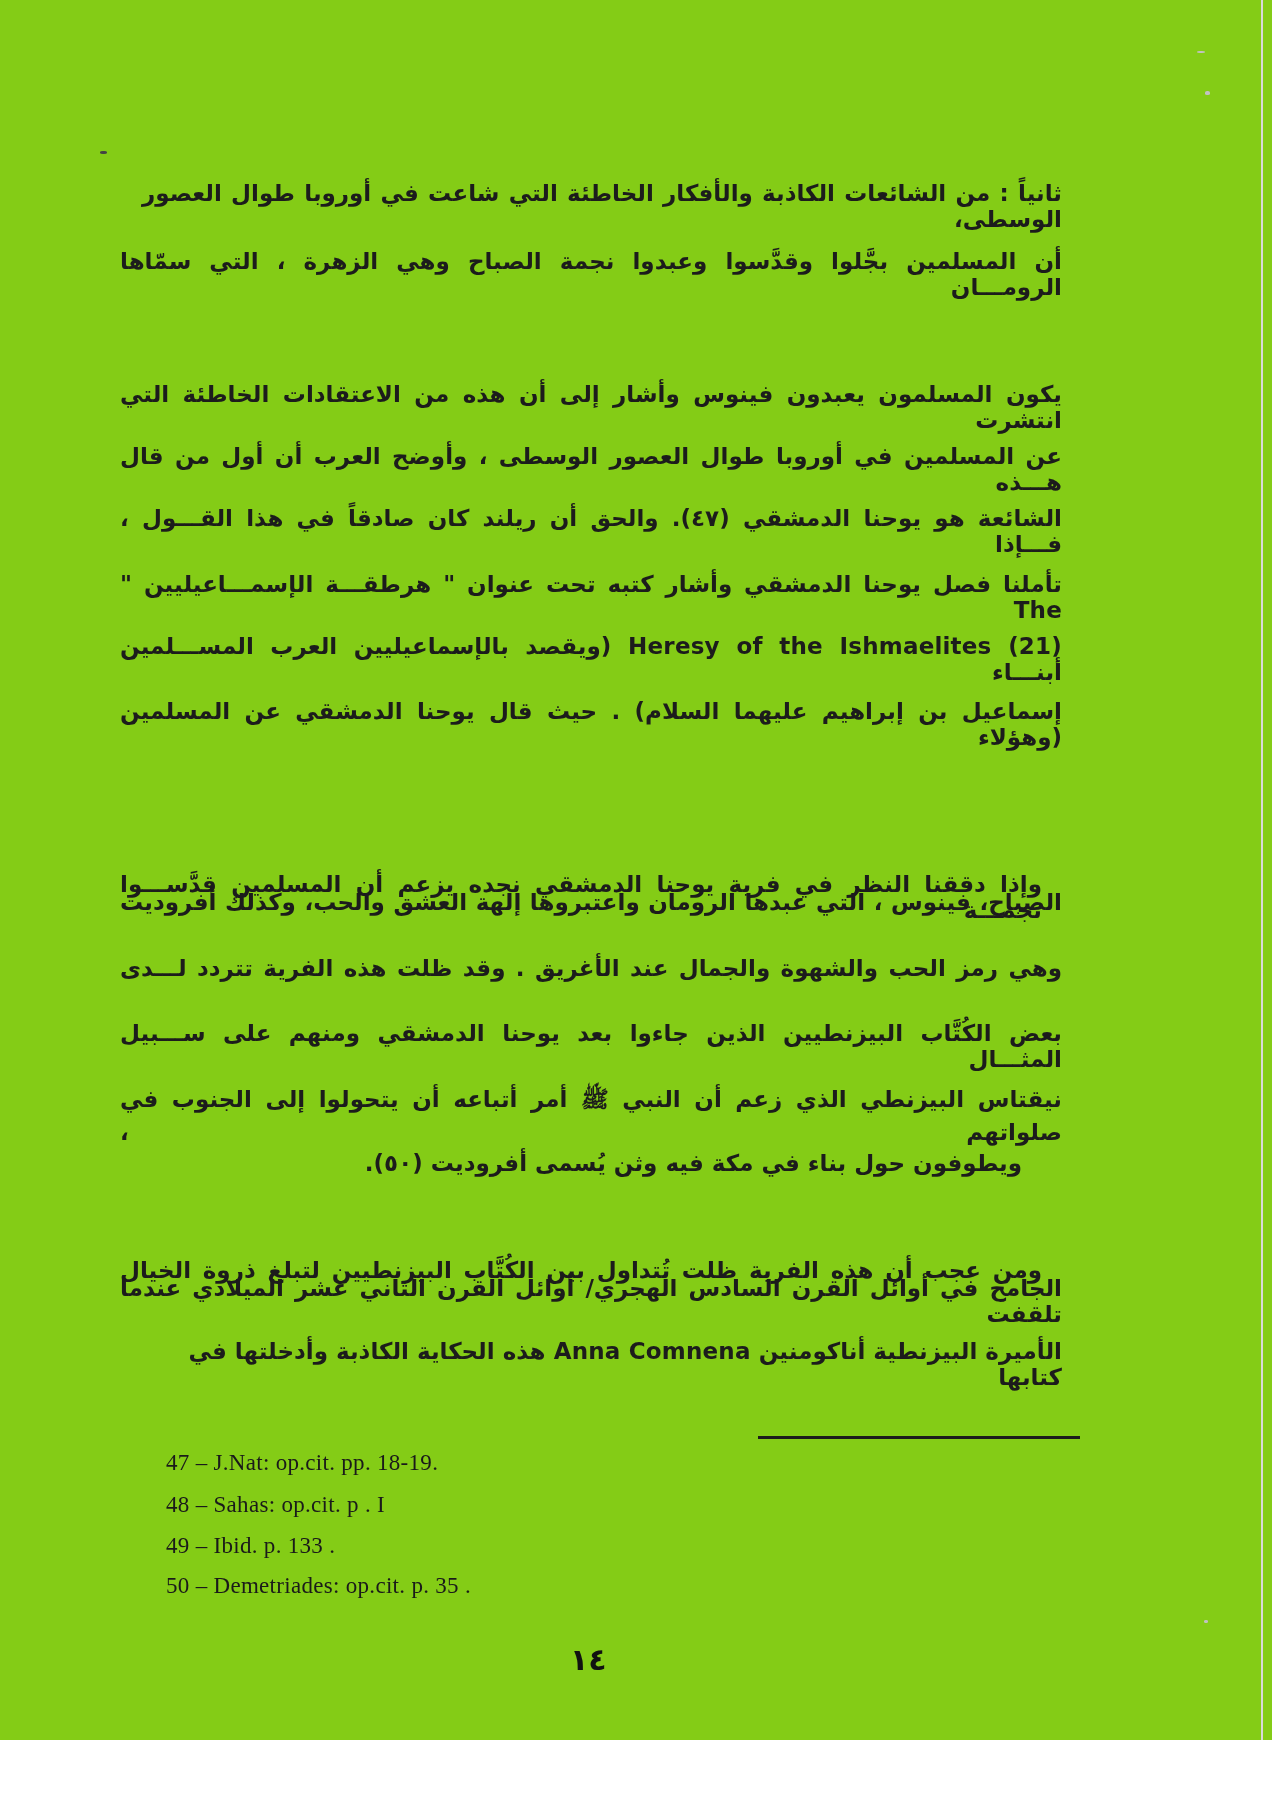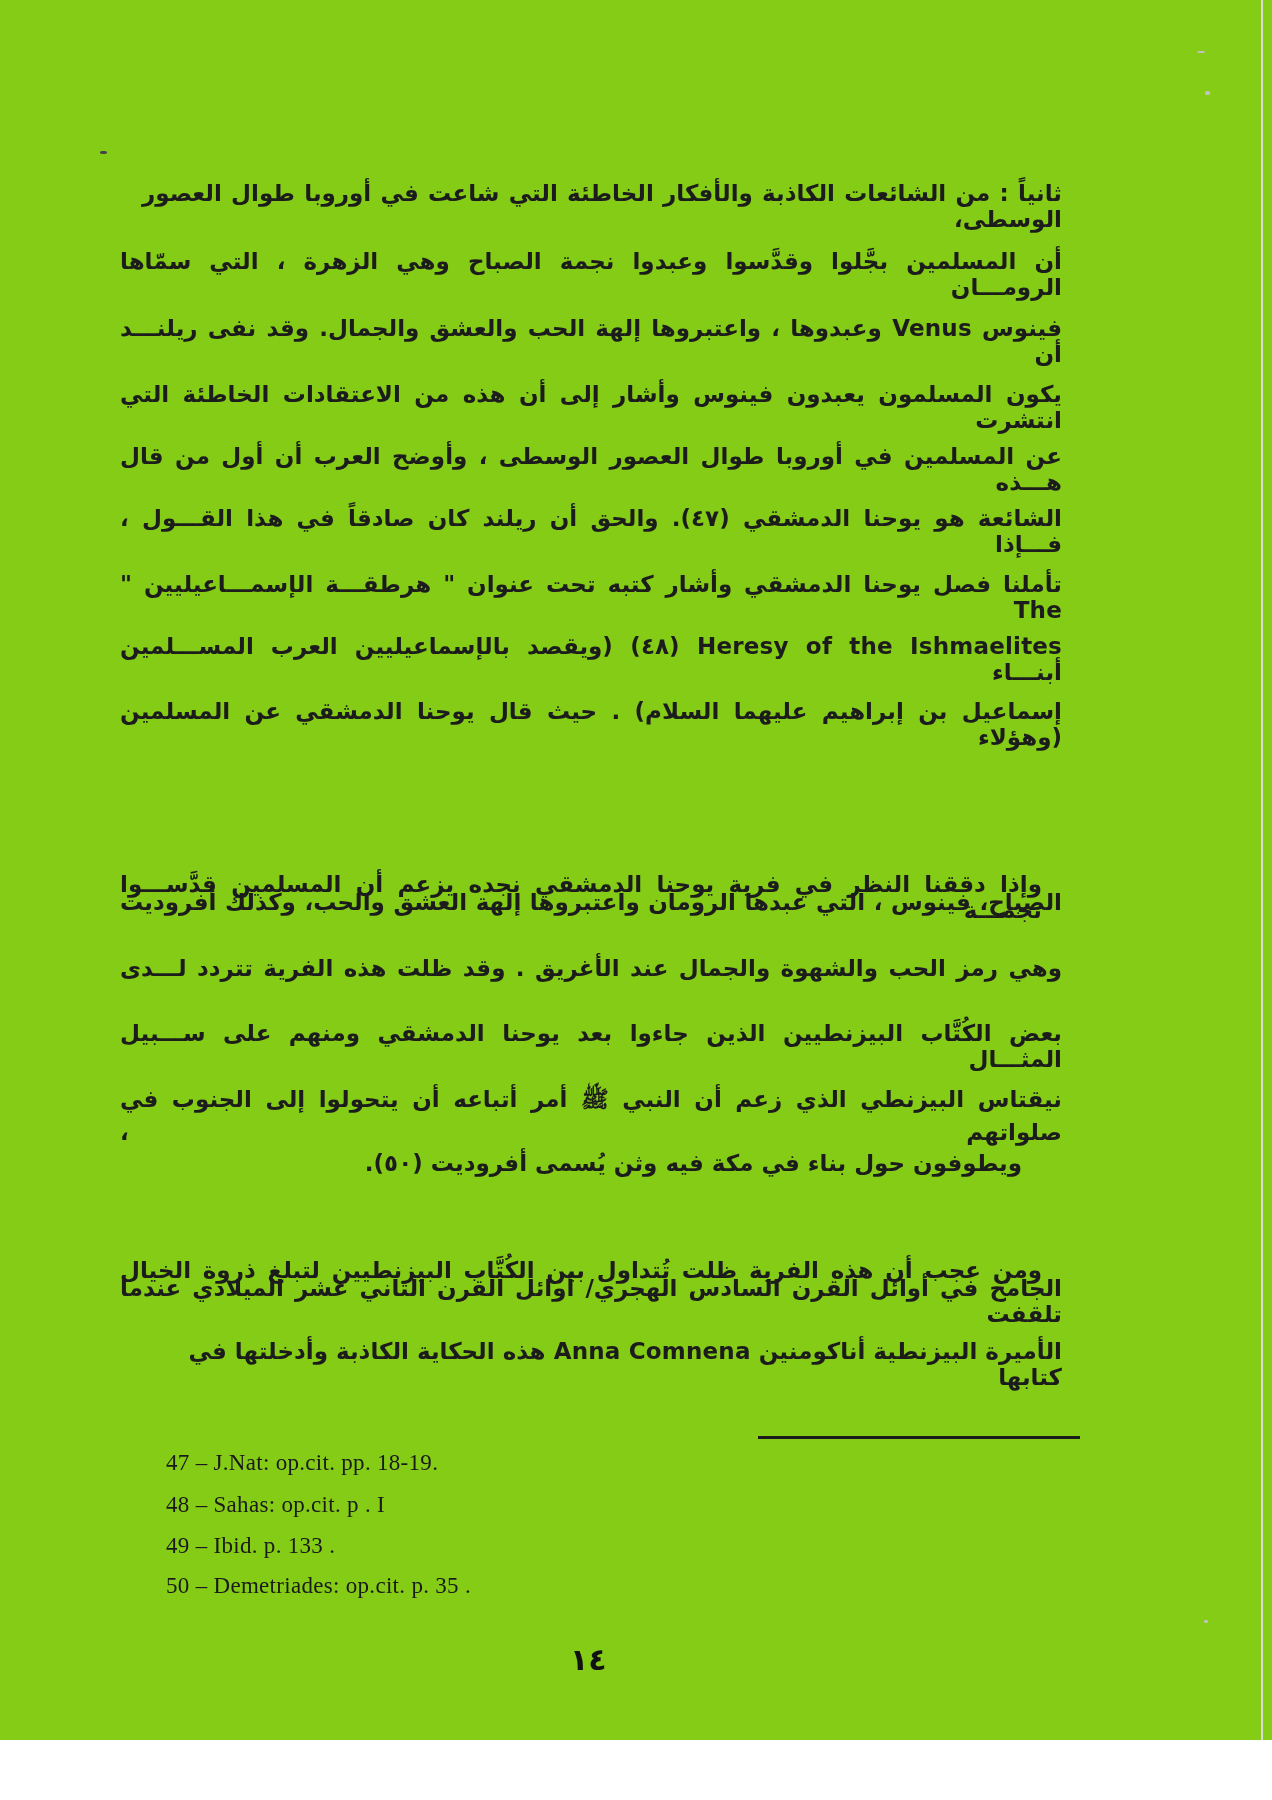--- a/index.html
+++ b/index.html
@@ -56,26 +56,25 @@
     background:#d9d9d9;
   }
 </style>
 </head>
 <body>
 
 <div class="page">
 
   <div class="line first-line" style="top:180px" dir="rtl">ثانياً : من الشائعات الكاذبة والأفكار الخاطئة التي شاعت في أوروبا طوال العصور الوسطى،</div>
   <div class="line" style="top:248px" dir="rtl">أن المسلمين بجَّلوا وقدَّسوا وعبدوا نجمة الصباح وهي الزهرة ، التي سمّاها الرومـــان</div>
-  <div class="line" style="top:315px" dir="rtl">فينوس Venus وعبدوها ، واعتبروها إلهة الحب والعشق والجمال. وقد نفى ريلنـــد أن</div>
   <div class="line" style="top:381px" dir="rtl">يكون المسلمون يعبدون فينوس وأشار إلى أن هذه من الاعتقادات الخاطئة التي انتشرت</div>
   <div class="line" style="top:443px" dir="rtl">عن المسلمين في أوروبا طوال العصور الوسطى ، وأوضح العرب أن أول من قال هـــذه</div>
   <div class="line" style="top:505px" dir="rtl">الشائعة هو يوحنا الدمشقي (٤٧). والحق أن ريلند كان صادقاً في هذا القـــول ، فـــإذا</div>
   <div class="line" style="top:571px" dir="rtl">تأملنا فصل يوحنا الدمشقي وأشار كتبه تحت عنوان " هرطقـــة الإسمـــاعيليين " The</div>
-  <div class="line" style="top:633px" dir="rtl">Heresy of the Ishmaelites (٤٨) (ويقصد بالإسماعيليين العرب المســـلمين أبنـــاء</div>
+  <div class="line" style="top:633px" dir="rtl">Heresy of the Ishmaelites (21) (ويقصد بالإسماعيليين العرب المســـلمين أبنـــاء</div>
   <div class="line" style="top:698px" dir="rtl">إسماعيل بن إبراهيم عليهما السلام) . حيث قال يوحنا الدمشقي عن المسلمين (وهؤلاء</div>
   <div class="line p-start" style="top:824px" dir="rtl">وإذا دققنا النظر في فرية يوحنا الدمشقي نجده يزعم أن المسلمين قدَّســـوا نجمـــة</div>
   <div class="line" style="top:889px" dir="rtl">الصباح، فينوس ، التي عبدها الرومان واعتبروها إلهة العشق والحب، وكذلك أفروديت</div>
   <div class="line" style="top:955px" dir="rtl">وهي رمز الحب والشهوة والجمال عند الأغريق . وقد ظلت هذه الفرية تتردد لـــدى</div>
   <div class="line" style="top:1020px" dir="rtl">بعض الكُتَّاب البيزنطيين الذين جاءوا بعد يوحنا الدمشقي ومنهم على ســـبيل المثـــال</div>
   <div class="line" style="top:1085px" dir="rtl">نيقتاس البيزنطي الذي زعم أن النبي ﷺ أمر أتباعه أن يتحولوا إلى الجنوب في صلواتهم ،</div>
   <div class="line center-short" style="top:1150px" dir="rtl">ويطوفون حول بناء في مكة فيه وثن يُسمى أفروديت (٥٠).</div>
   <div class="line p-start" style="top:1210px" dir="rtl">ومن عجب أن هذه الفرية ظلت تُتداول بين الكُتَّاب البيزنطيين لتبلغ ذروة الخيال</div>
   <div class="line" style="top:1275px" dir="rtl">الجامح في أوائل القرن السادس الهجري/ أوائل القرن الثاني عشر الميلادي عندما تلقفت</div>
   <div class="line last-line" style="top:1338px" dir="rtl">الأميرة البيزنطية أناكومنين Anna Comnena هذه الحكاية الكاذبة وأدخلتها في كتابها</div>

